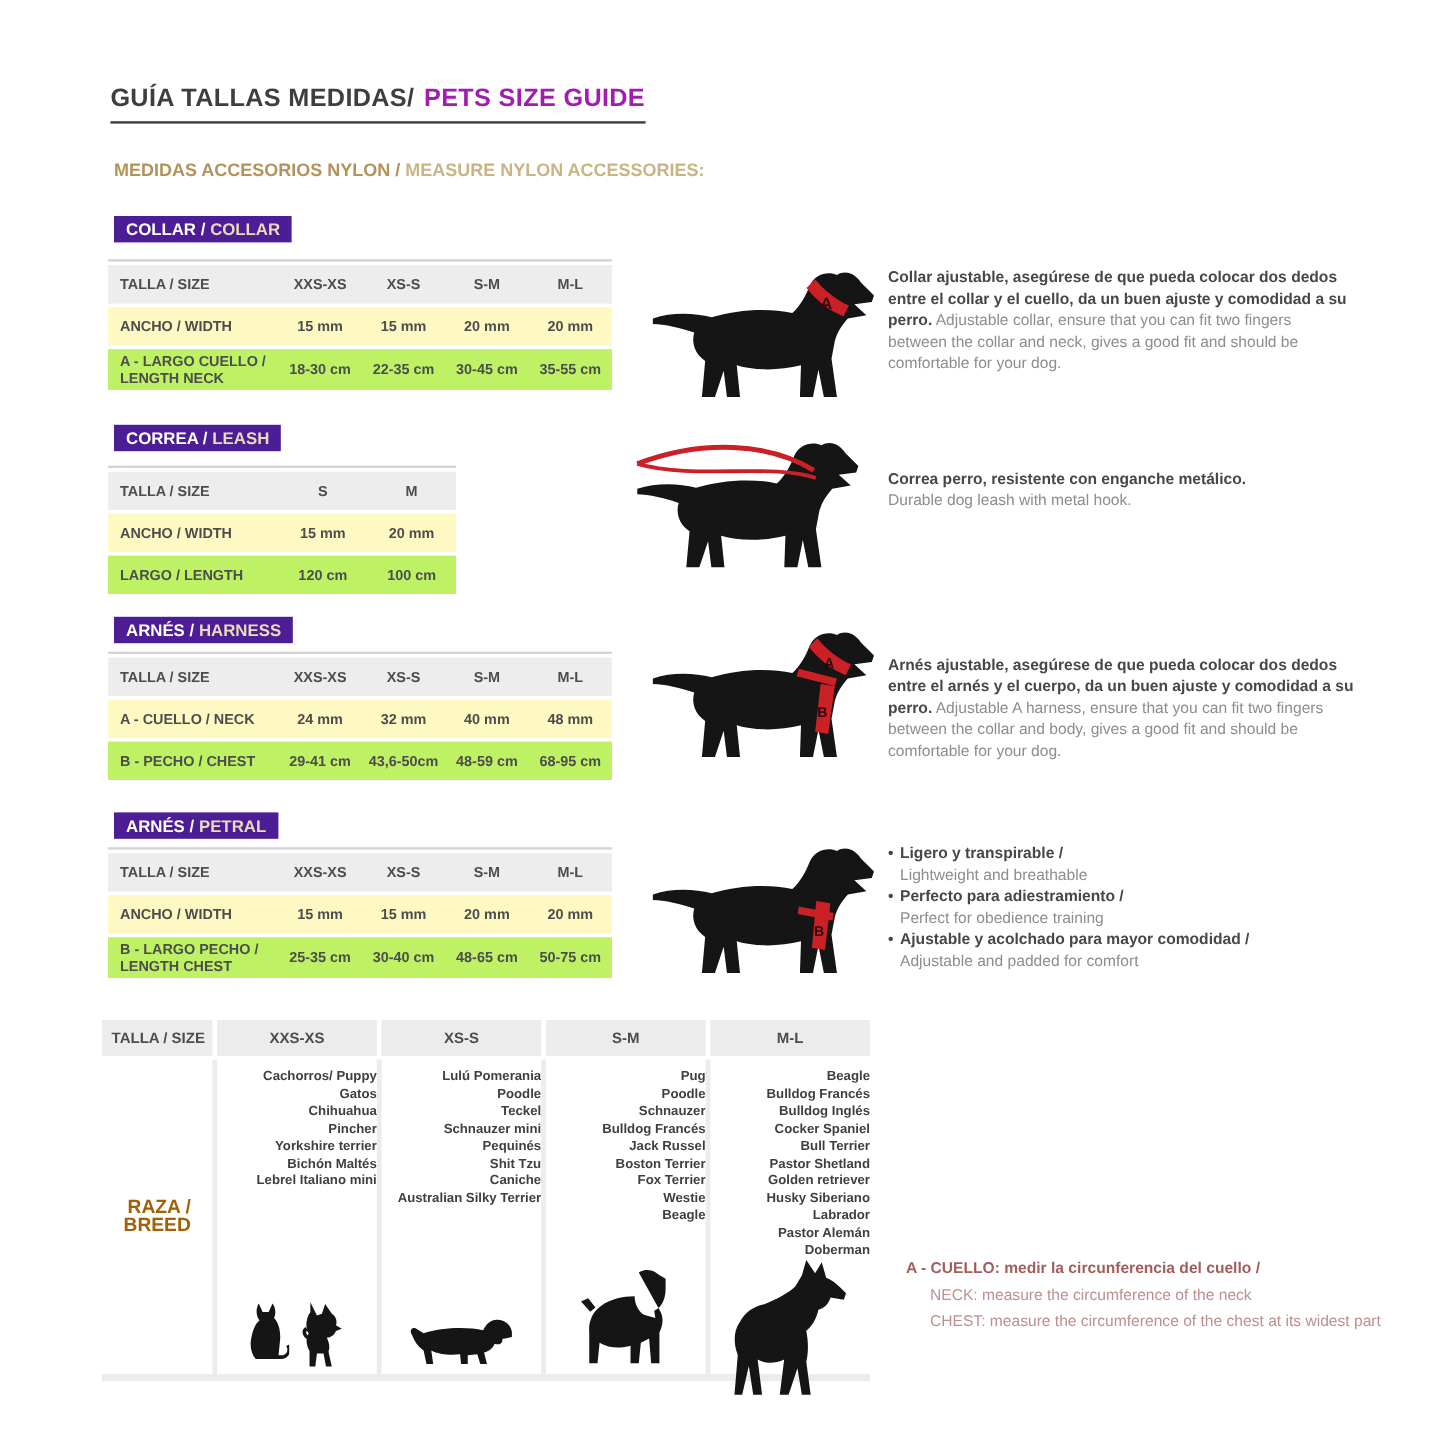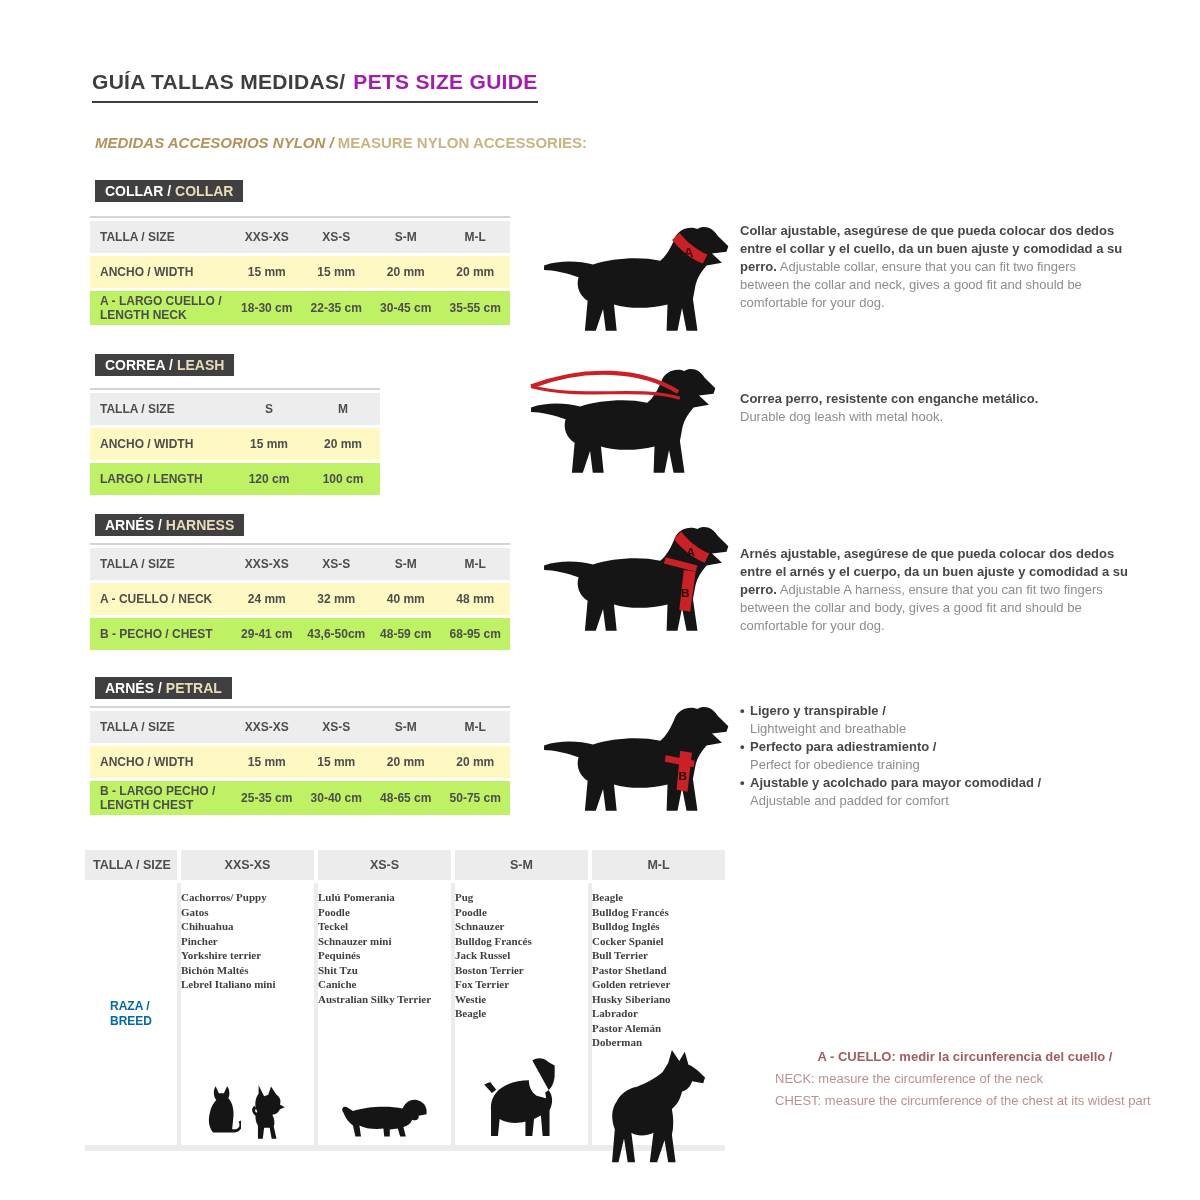--- a/index.html
+++ b/index.html
@@ -10,26 +10,26 @@
   .abs{position:absolute;}
 
   
   .page-title{
     left:92px;top:70px;font-size:21px;font-weight:bold;letter-spacing:.3px;
     border-bottom:2px solid #3e3e3e;padding-bottom:7px;white-space:nowrap;
   }
   .page-title .es{color:#3e3e3e;}
   .page-title .en{color:#a21caf;margin-left:8px;}
   .subtitle{left:95px;top:134px;font-size:15px;font-weight:bold;white-space:nowrap;}
-  .subtitle .es{color:#b3935c;font-style:italic;}
+  .subtitle .es{color:#b3935c;}
   .subtitle .en{color:#c9b583;margin-left:4px;}
 
   
   .badge{
-    height:22px;line-height:22px;padding:0 10px;background:#404040;
+    height:22px;line-height:22px;padding:0 10px;background:#4c1d95;
     font-size:14px;font-weight:bold;white-space:nowrap;
   }
   .badge .es{color:#ffffff;}
   .badge .en{color:#e8dcba;margin-left:4px;}
 
   
   .size-table{left:90px;width:420px;border-top:2px solid #d4d4d4;padding-top:3px;}
   .size-table.narrow{width:290px;}
   .trow{display:flex;margin-bottom:3px;}
   .trow.r0{background:#ededed;}
@@ -64,30 +64,30 @@
     font-size:12.5px;font-weight:bold;color:#4d4d4d;
   }
   .bt-hcell.lab{width:92px;flex:none;justify-content:flex-start;padding-left:8px;box-sizing:border-box;}
   .bt-hcell.col{width:133px;flex:none;}
   .bt-body{
     margin-top:3px;display:flex;background:#ffffff;height:262px;
     border-bottom:6px solid #ececec;
   }
   .bt-label{
     width:92px;flex:none;display:flex;align-items:center;justify-content:center;
-    text-align:left;font-size:12px;font-weight:bold;color:#0369a1;white-space:pre-line;line-height:15px;
+    text-align:right;font-size:16px;font-weight:bold;color:#a16207;white-space:pre-line;line-height:15px;
   }
   .bt-col{width:133px;flex:none;border-left:4px solid #ececec;display:flex;flex-direction:column;box-sizing:content-box;}
-  .breed-list{padding-top:7px;text-align:left;font-family:Liberation Serif, serif;}
+  .breed-list{padding-top:7px;text-align:right;}
   .breed{font-size:11px;font-weight:bold;color:#3f3f3f;line-height:14.5px;}
   .animal-row{margin-top:auto;display:flex;justify-content:center;align-items:flex-end;gap:8px;padding-bottom:2px;}
 
   
   .notes{left:755px;top:1046px;width:420px;font-size:13px;line-height:22px;}
-  .note-b{font-weight:bold;color:#a25d5d;text-align:center;}
+  .note-b{font-weight:bold;color:#a25d5d;}
   .note-r{color:#bd8f8f;padding-left:20px;}
 </style>
 </head>
 <body>
 
 <div class="abs page-title">
   <span class="es">GUÍA TALLAS MEDIDAS/</span><span class="en">PETS SIZE GUIDE</span>
 </div>
 <div class="abs subtitle">
   <span class="es">MEDIDAS ACCESORIOS NYLON /</span><span class="en">MEASURE NYLON ACCESSORIES:</span>

